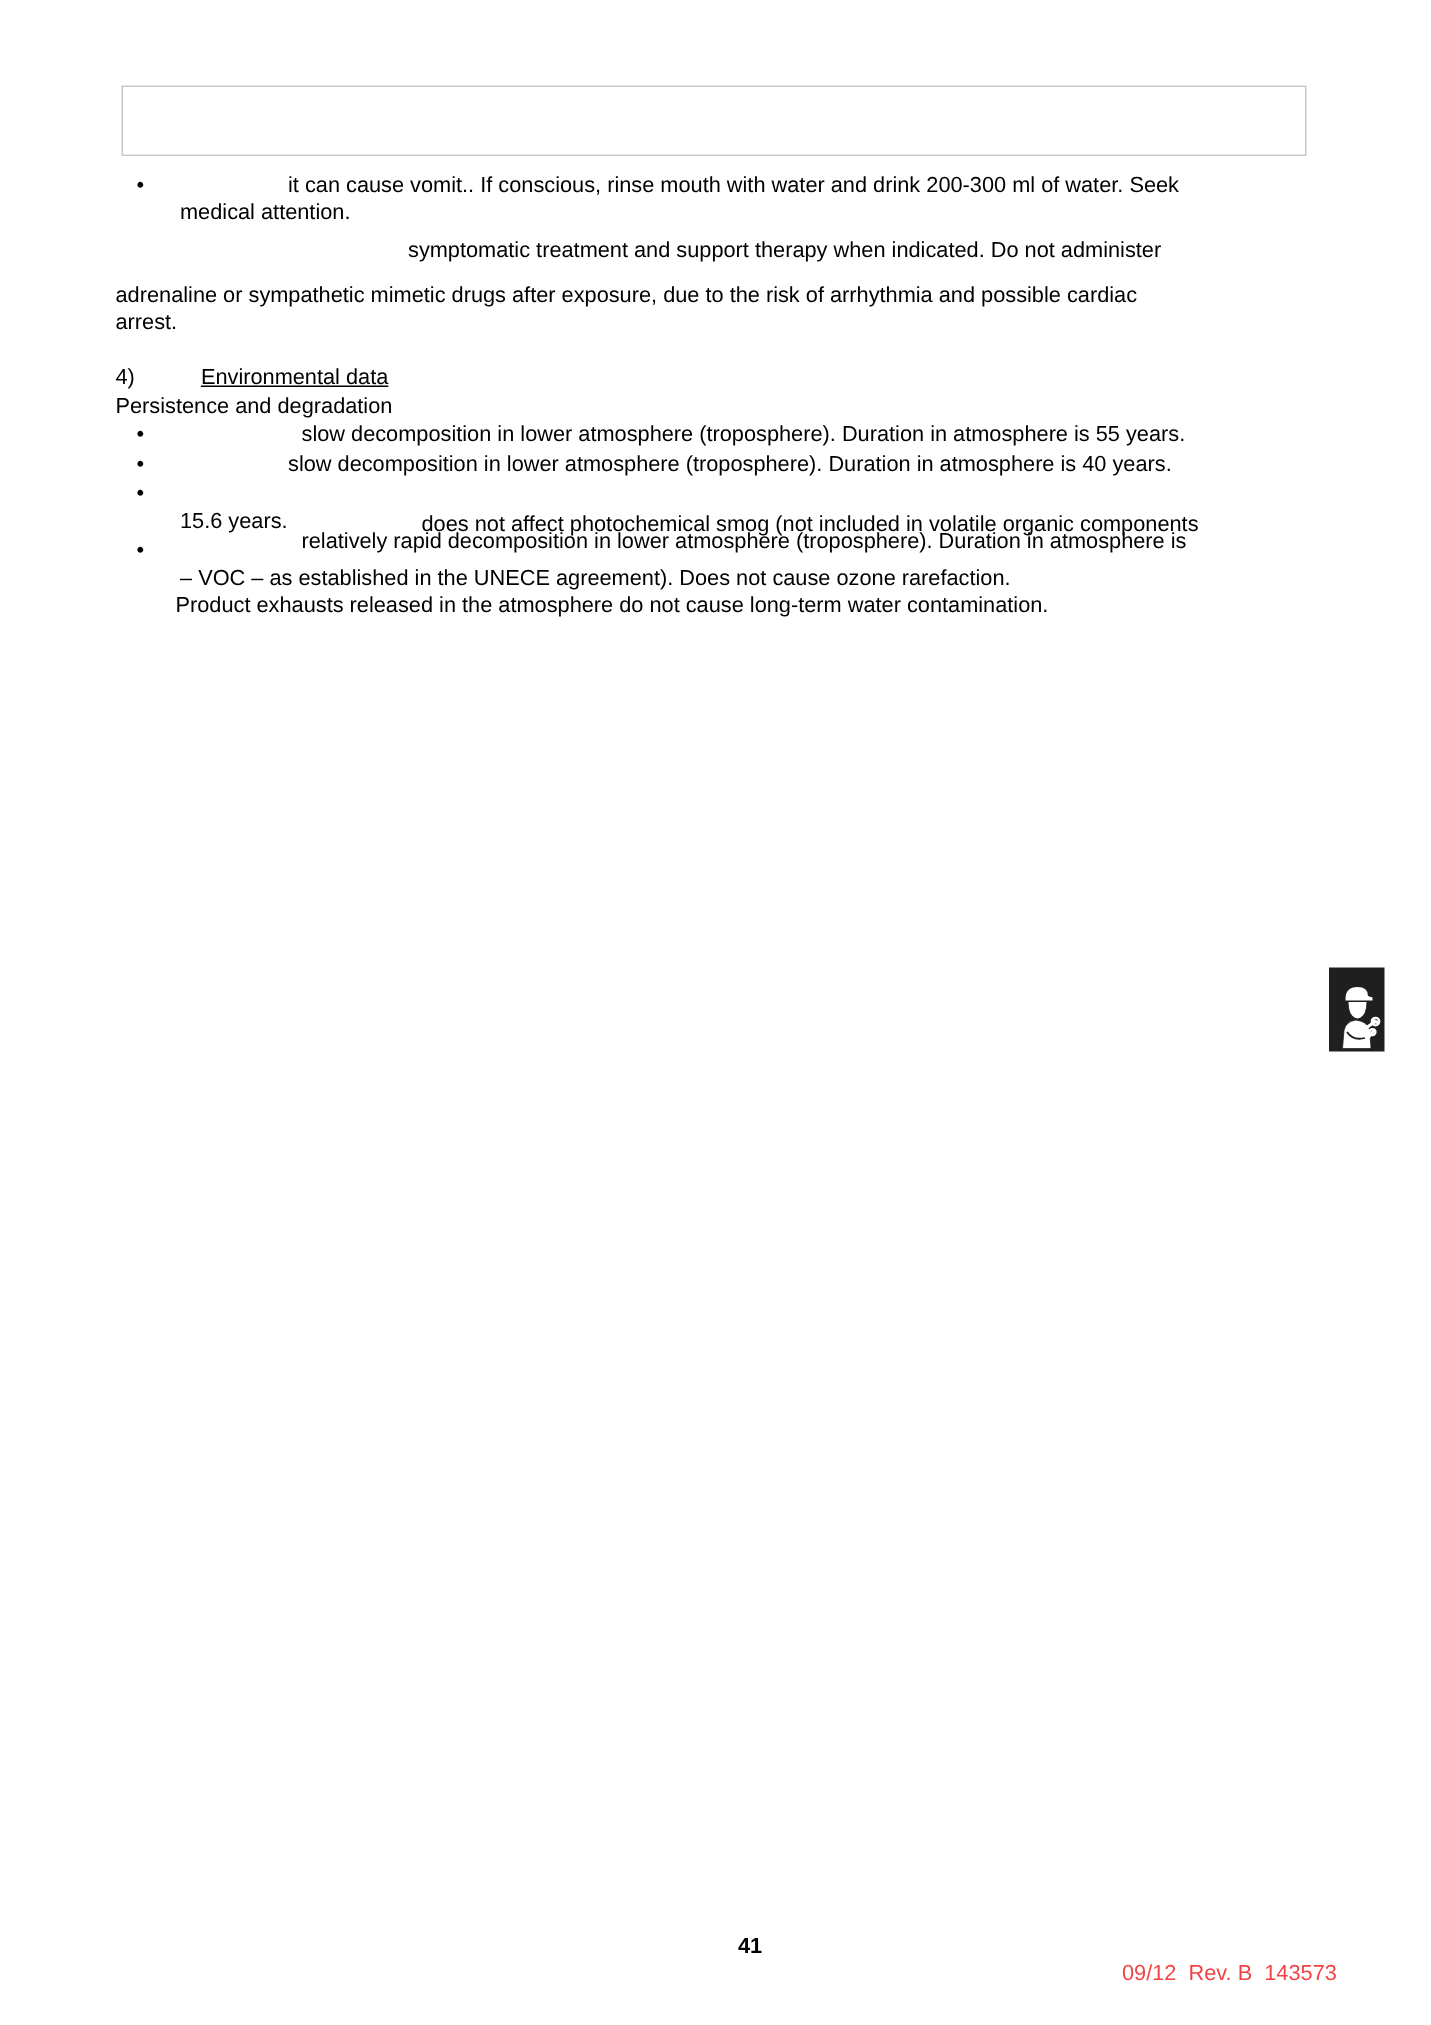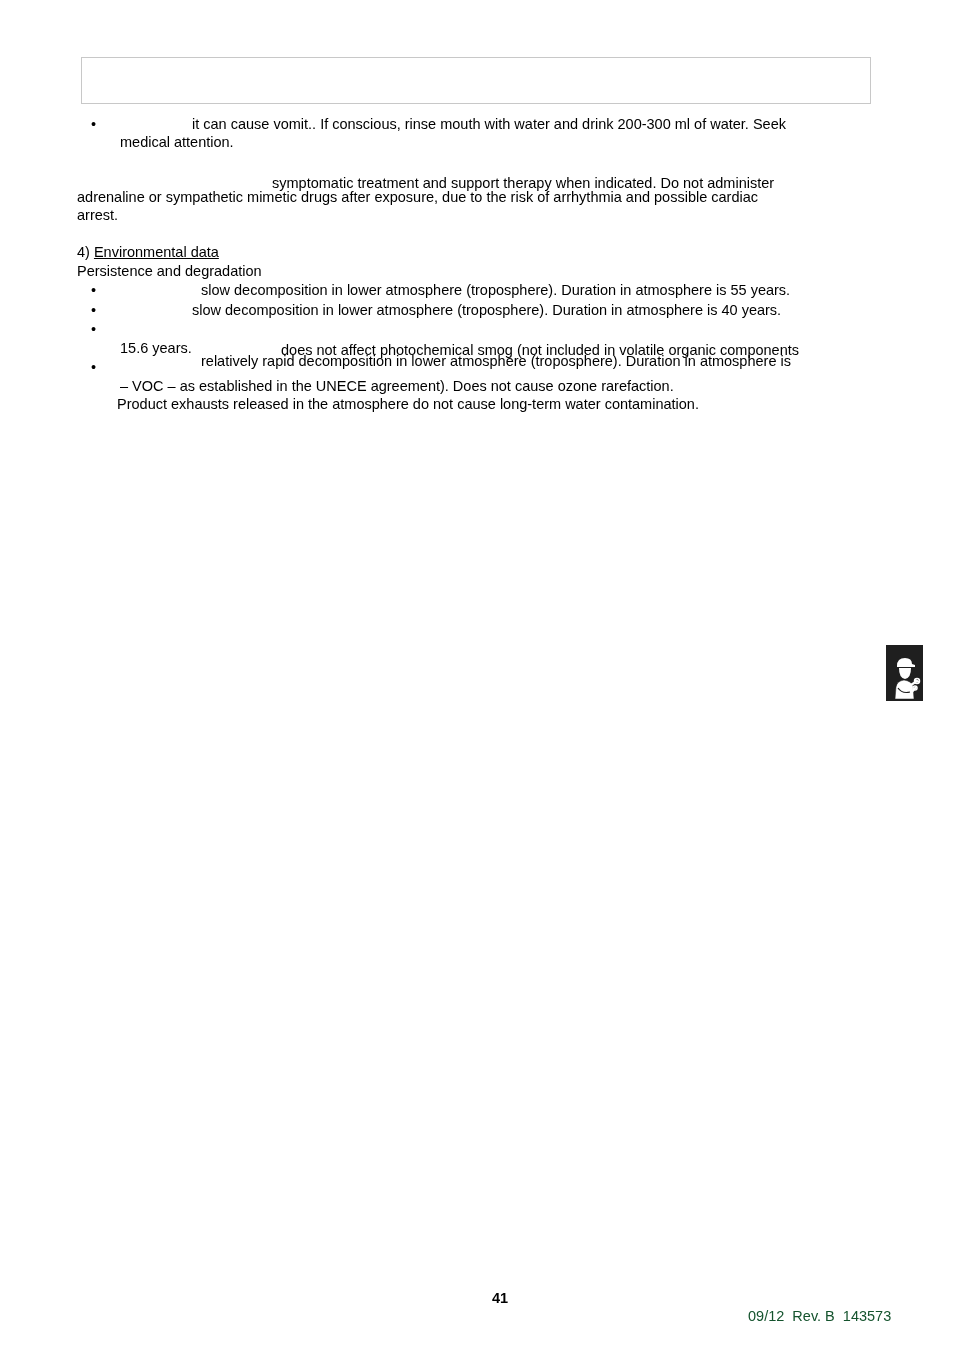--- a/index.html
+++ b/index.html
@@ -2,35 +2,35 @@
 <html><head>
 <meta charset="utf-8">
 <style>
   html, body { margin:0; padding:0; background:#ffffff; }
   body { width:954px; height:1350px; position:relative; overflow:hidden;
          font-family:"Liberation Sans", sans-serif; color:#000; font-size:14.5px; }
   .header-box { position:absolute; left:81px; top:57px; width:790px; height:47px;
                 border:1px solid #c8c8c8; box-sizing:border-box; }
   .line { position:absolute; left:77px; white-space:nowrap; line-height:18px; }
   .bullet { position:absolute; left:91px; width:10px; text-align:left; line-height:18px; }
-  .u { text-decoration:underline; }
+  .u { text-decoration:underline;margin-left:40px; }
   .side-tab { position:absolute; left:886px; top:645px; width:37px; height:56px; background:#1f1f1f; }
   .page-num { position:absolute; left:492px; top:1290px; font-size:14.5px;font-weight:bold; }
-  .rev { position:absolute; left:748px; top:1308px; font-size:14.5px; color:#14532d; white-space:pre; }
+  .rev { position:absolute; left:748px; top:1308px; font-size:14.5px; color:#ef4444; white-space:pre; }
 </style>
 </head>
 <body>
 
 <div class="header-box"></div>
 
 <span class="bullet" style="top:115px;">•</span>
 <span class="line" style="left:192px; top:115px;">it can cause vomit.. If conscious, rinse mouth with water and drink 200-300 ml of water. Seek</span>
 <span class="line" style="left:120px; top:133px;">medical attention.</span>
 
-<span class="line" style="left:272px; top:174px;">symptomatic treatment and support therapy when indicated. Do not administer</span>
+<span class="line" style="left:272px; top:158px;">symptomatic treatment and support therapy when indicated. Do not administer</span>
 <span class="line" style="top:188px;">adrenaline or sympathetic mimetic drugs after exposure, due to the risk of  arrhythmia and possible cardiac</span>
 <span class="line" style="top:206px;">arrest.</span>
 
 <span class="line" style="top:243px;"><span>4)</span> <span class="u">Environmental data</span></span>
 <span class="line" style="top:262px;">Persistence and degradation</span>
 
 <span class="bullet" style="top:281px;">•</span>
 <span class="line" style="left:201px; top:281px;">slow decomposition in lower atmosphere (troposphere). Duration in atmosphere is 55 years.</span>
 
 <span class="bullet" style="top:301px;">•</span>

